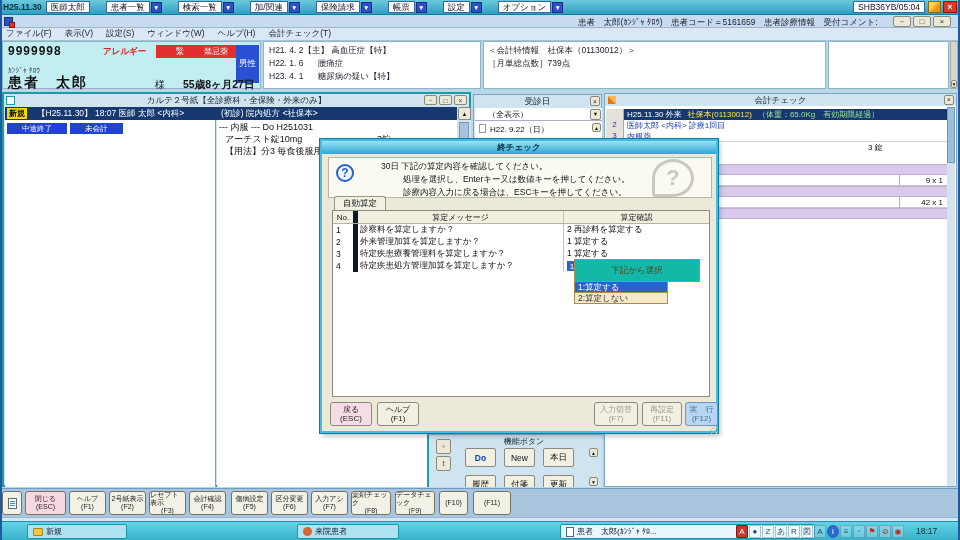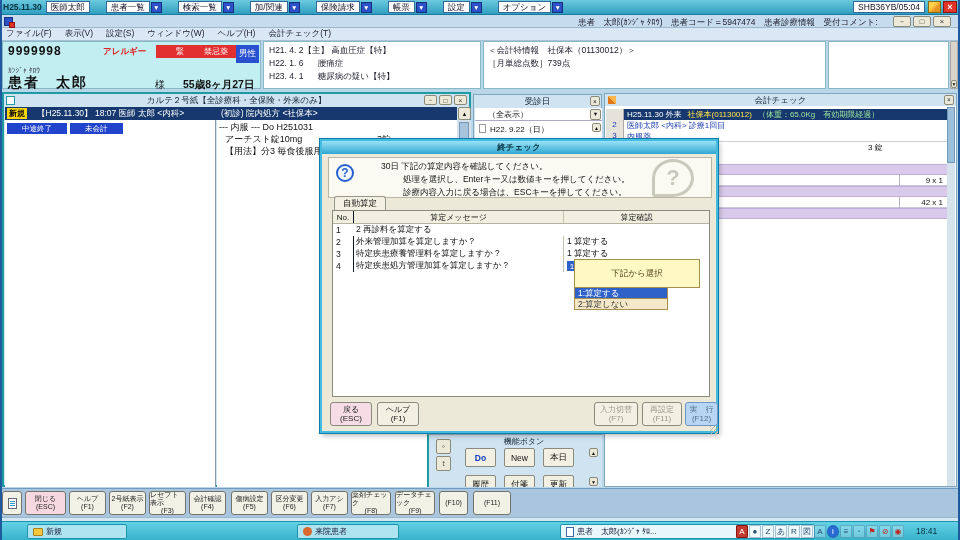--- a/index.html
+++ b/index.html
@@ -28,21 +28,21 @@
 .capbtn{top:1px;width:18px;height:11px;font-size:7.5px;color:#333}
 
 
 #menubar{left:0;top:28px;width:960px;height:13px;background:#d9e8f4;border-bottom:1px solid #aac2d6;
   display:flex;align-items:center;gap:13px;padding-left:6px;font-size:8.5px;color:#223;z-index:50}
 
 
 .pbox{border:1px solid #86b8c6;background:#fff;position:absolute;top:41px;height:48px}
 #pt-box{left:2px;width:259px;background:#c2eef2}
 .redtag{background:#e23030;color:#fff;font-size:8px;padding:1px 20px}
-#pt-gender{background:#2850d0;color:#fff;font-size:8.5px;padding:3px 3px}
+#pt-gender{background:#2850d0;color:#fff;font-size:8.5px;padding:13px 3px}
 .disease{font-size:8.5px;line-height:13px;color:#223;white-space:pre}
 #ph-scroll{left:950px;top:41px;width:8px;height:48px;background:#d8d4cc;border:1px solid #aaa}
 
 
 #karte{left:2px;top:92px;width:469px;height:395px;border:2px solid #1d9aa2;background:#cfe4f0;z-index:10}
 #karte-title{height:13px;position:relative}
 #karte-title .t{width:100%;height:13px;text-align:center;font-size:8.5px;color:#123;line-height:13px}
 .mini-wbtn{width:13px;height:10px;font-size:6.5px;color:#333}
 #k-dark{position:absolute;left:1px;top:13px;width:452px;height:13px;background:#16386e;color:#fff;display:flex;align-items:center}
 #k-newtag{background:#ffd800;color:#000;font-size:8px;font-weight:bold;padding:0 2px;margin-left:2px}
@@ -79,26 +79,26 @@
 #dlg-title{height:13px;background:linear-gradient(#9ae2f6,#30a8d2);font-size:8.5px;font-weight:bold;color:#05303e;text-align:center;line-height:13px}
 #dlg-msg{position:absolute;left:6px;top:16px;width:384px;height:41px;background:#fafaf2;border:1px solid #b8b5a0}
 #dlg-qicon{position:absolute;left:14px;top:23px;width:18px;height:18px;border-radius:50%;border:2px solid #2660d0;background:#f2f7ff;color:#2660d0;font-weight:bold;font-size:12px}
 .dmsg{font-size:8.5px;line-height:13px;color:#111;white-space:nowrap}
 #dlg-ghost{position:absolute;left:330px;top:18px;width:42px;height:38px;border:3px solid #c9c9be;border-radius:50% 50% 50% 8%;color:#c9c9be;font-size:22px;font-weight:bold}
 #dlg-tab{position:absolute;left:12px;top:55px;width:52px;height:14px;background:#f3f1e2;border:1px solid #97978a;border-bottom:none;border-radius:3px 3px 0 0;font-size:8.5px}
 #dlg-table{position:absolute;left:10px;top:69px;width:378px;height:187px;background:#fff;border:1px solid #8a8a7e}
 .thead{height:13px;display:flex;background:#f1efe0;border-bottom:1px solid #b5b2a0;font-size:8px}
 .trow{height:12px;display:flex;font-size:8.5px;align-items:center}
 .c-no{width:20px;flex:none;padding-left:3px}
-.c-msg{width:211px;flex:none;padding-left:2px;border-left:1px solid #0f172a;border-right:1px solid #c5c2b2}
+.c-msg{width:211px;flex:none;padding-left:2px;border-left:5px solid #0f172a;border-right:1px solid #c5c2b2}
 .c-conf{flex:1;padding-left:3px}
 .thead .c-no,.thead .c-msg,.thead .c-conf{display:flex;align-items:center;justify-content:center;padding:0}
 #dd-box{width:10px;height:10px;background:#2e62c8;color:#fff;font-size:8px}
 #dropdown{position:absolute;left:252px;top:118px;width:126px;z-index:5}
-#dd-head{height:29px;background:#fef9c3;border:1px solid #a98f4e;font-size:8.5px;color:#504018}
+#dd-head{height:23px;background:#14b8a6;border:1px solid #a98f4e;font-size:8.5px;color:#504018}
 .dd-opt{width:94px;height:11px;font-size:8.5px;line-height:11px;padding-left:3px;border:1px solid #a98f4e;border-top:none}
 #dd-o1{background:#2e62c8;color:#fff}
 #dd-o2{background:#f5e8c8;color:#333}
 .dbtn{position:absolute;top:261px;height:24px;border:1px solid #8a8a7e;border-radius:3px;background:#f2f0e2;
   display:flex;flex-direction:column;align-items:center;justify-content:center;font-size:8px;line-height:9px;color:#222}
 #dlg-grip{position:absolute;left:388px;top:285px;width:8px;height:8px;
   background:repeating-linear-gradient(135deg,#b8b5a0 0 1px,transparent 1px 3px)}
 
 
 #fkeybar{left:0;top:488px;width:960px;height:29px;background:#a9c6de;border-top:1px solid #6f9cc0;z-index:50}
@@ -165,21 +165,21 @@
     </span>
   <span id="tb-session" class="tb-box">SHB36YB/05:04</span>
   <span id="tb-wrench"></span>
   <span id="tb-close" class="ctr">×</span>
 </div>
 
 <div id="capbar" class="b">
   <span id="cap-icon" class="b">
       <i></i>
     </span>
-  <span id="cap-text" class="b">患者　太郎(ｶﾝｼﾞｬ ﾀﾛｳ)　患者コード＝5947474　患者診療情報　受付コメント:</span>
+  <span id="cap-text" class="b">患者　太郎(ｶﾝｼﾞｬ ﾀﾛｳ)　患者コード＝5161659　患者診療情報　受付コメント:</span>
   <span class="capbtn btn3d ctr b" style="left:893px">－</span>
   <span class="capbtn btn3d ctr b" style="left:913px">□</span>
   <span class="capbtn btn3d ctr b" style="left:933px">×</span>
 </div>
 
 <div id="menubar" class="b">
   <span>ファイル(F)</span>
   <span>表示(V)</span>
   <span>設定(S)</span>
   <span>ウィンドウ(W)</span>
@@ -318,20 +318,21 @@
   <div id="dlg-ghost" class="ctr">?</div>
   <div id="dlg-tab" class="ctr">自動算定</div>
   <div id="dlg-table">
     <div class="thead">
       <span class="c-no">No.</span>
       <span class="c-msg">算定メッセージ</span>
       <span class="c-conf">算定確認</span>
     </div>
     <div class="trow">
       <span class="c-no">1</span>
+      <span class="c-msg">診察料を算定しますか？</span>
       <span class="c-conf">2 再診料を算定する</span>
     </div>
     <div class="trow">
       <span class="c-no">2</span>
       <span class="c-msg">外来管理加算を算定しますか？</span>
       <span class="c-conf">1 算定する</span>
     </div>
     <div class="trow">
       <span class="c-no">3</span>
       <span class="c-msg">特定疾患療養管理料を算定しますか？</span>
@@ -448,14 +449,14 @@
   <span class="tricon" style="left:775px">あ</span>
   <span class="tricon" style="left:788px">R</span>
   <span class="tricon" style="left:801px">図</span>
   <span class="tricon" style="left:814px">A</span>
   <span class="tricon tr-blue" style="left:827px">i</span>
   <span class="tricon" style="left:840px">≡</span>
   <span class="tricon" style="left:853px">・</span>
   <span class="tricon tr-warn" style="left:866px">⚑</span>
   <span class="tricon tr-warn" style="left:879px">⊘</span>
   <span class="tricon tr-warn" style="left:892px">◉</span>
-  <span id="clock">18:41</span>
+  <span id="clock">18:17</span>
 </div>
 
 </body></html>

